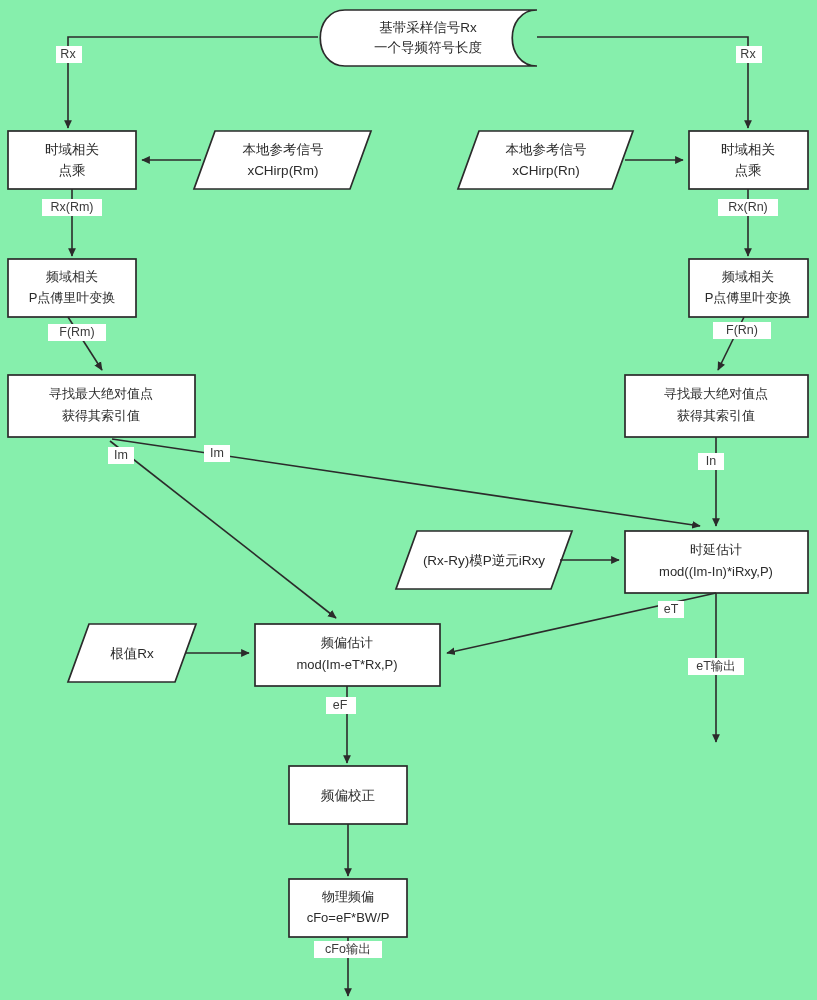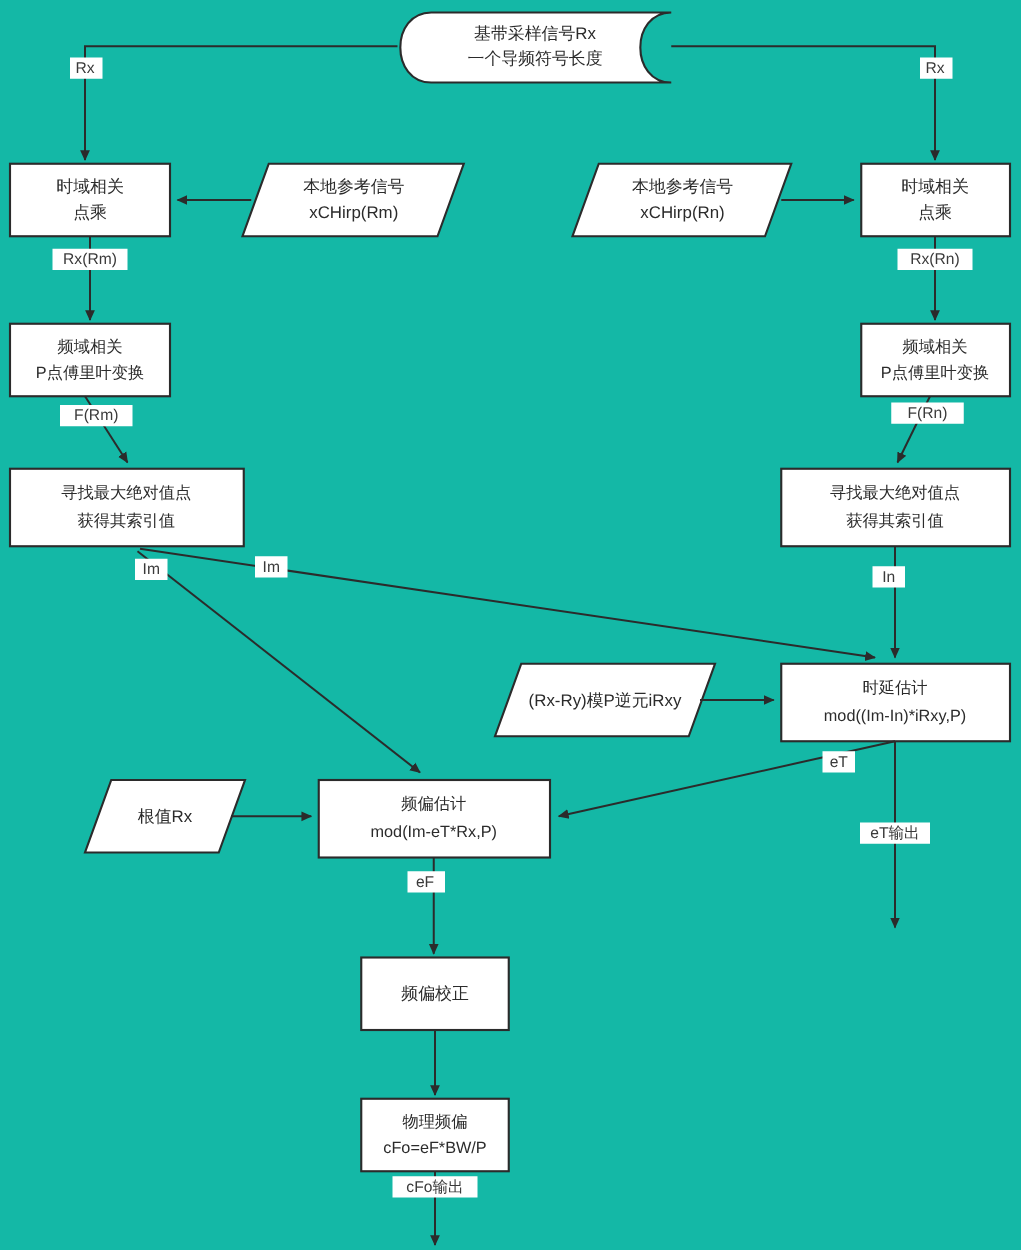--- a/index.html
+++ b/index.html
@@ -11,21 +11,21 @@
   body {
     width: 817px;
     height: 1000px;
     font-family: "Liberation Sans", "DejaVu Sans", sans-serif;
     overflow: hidden;
   }
   #diagram-root {
     position: relative;
     width: 817px;
     height: 1000px;
-    background: #14b8a6;
+    background: #86efac;
   }
   svg#flow {
     display: block;
     width: 817px;
     height: 1000px;
   }
   .node-shape {
     fill: #ffffff;
     stroke: #2b2b2b;
     stroke-width: 1.7;

